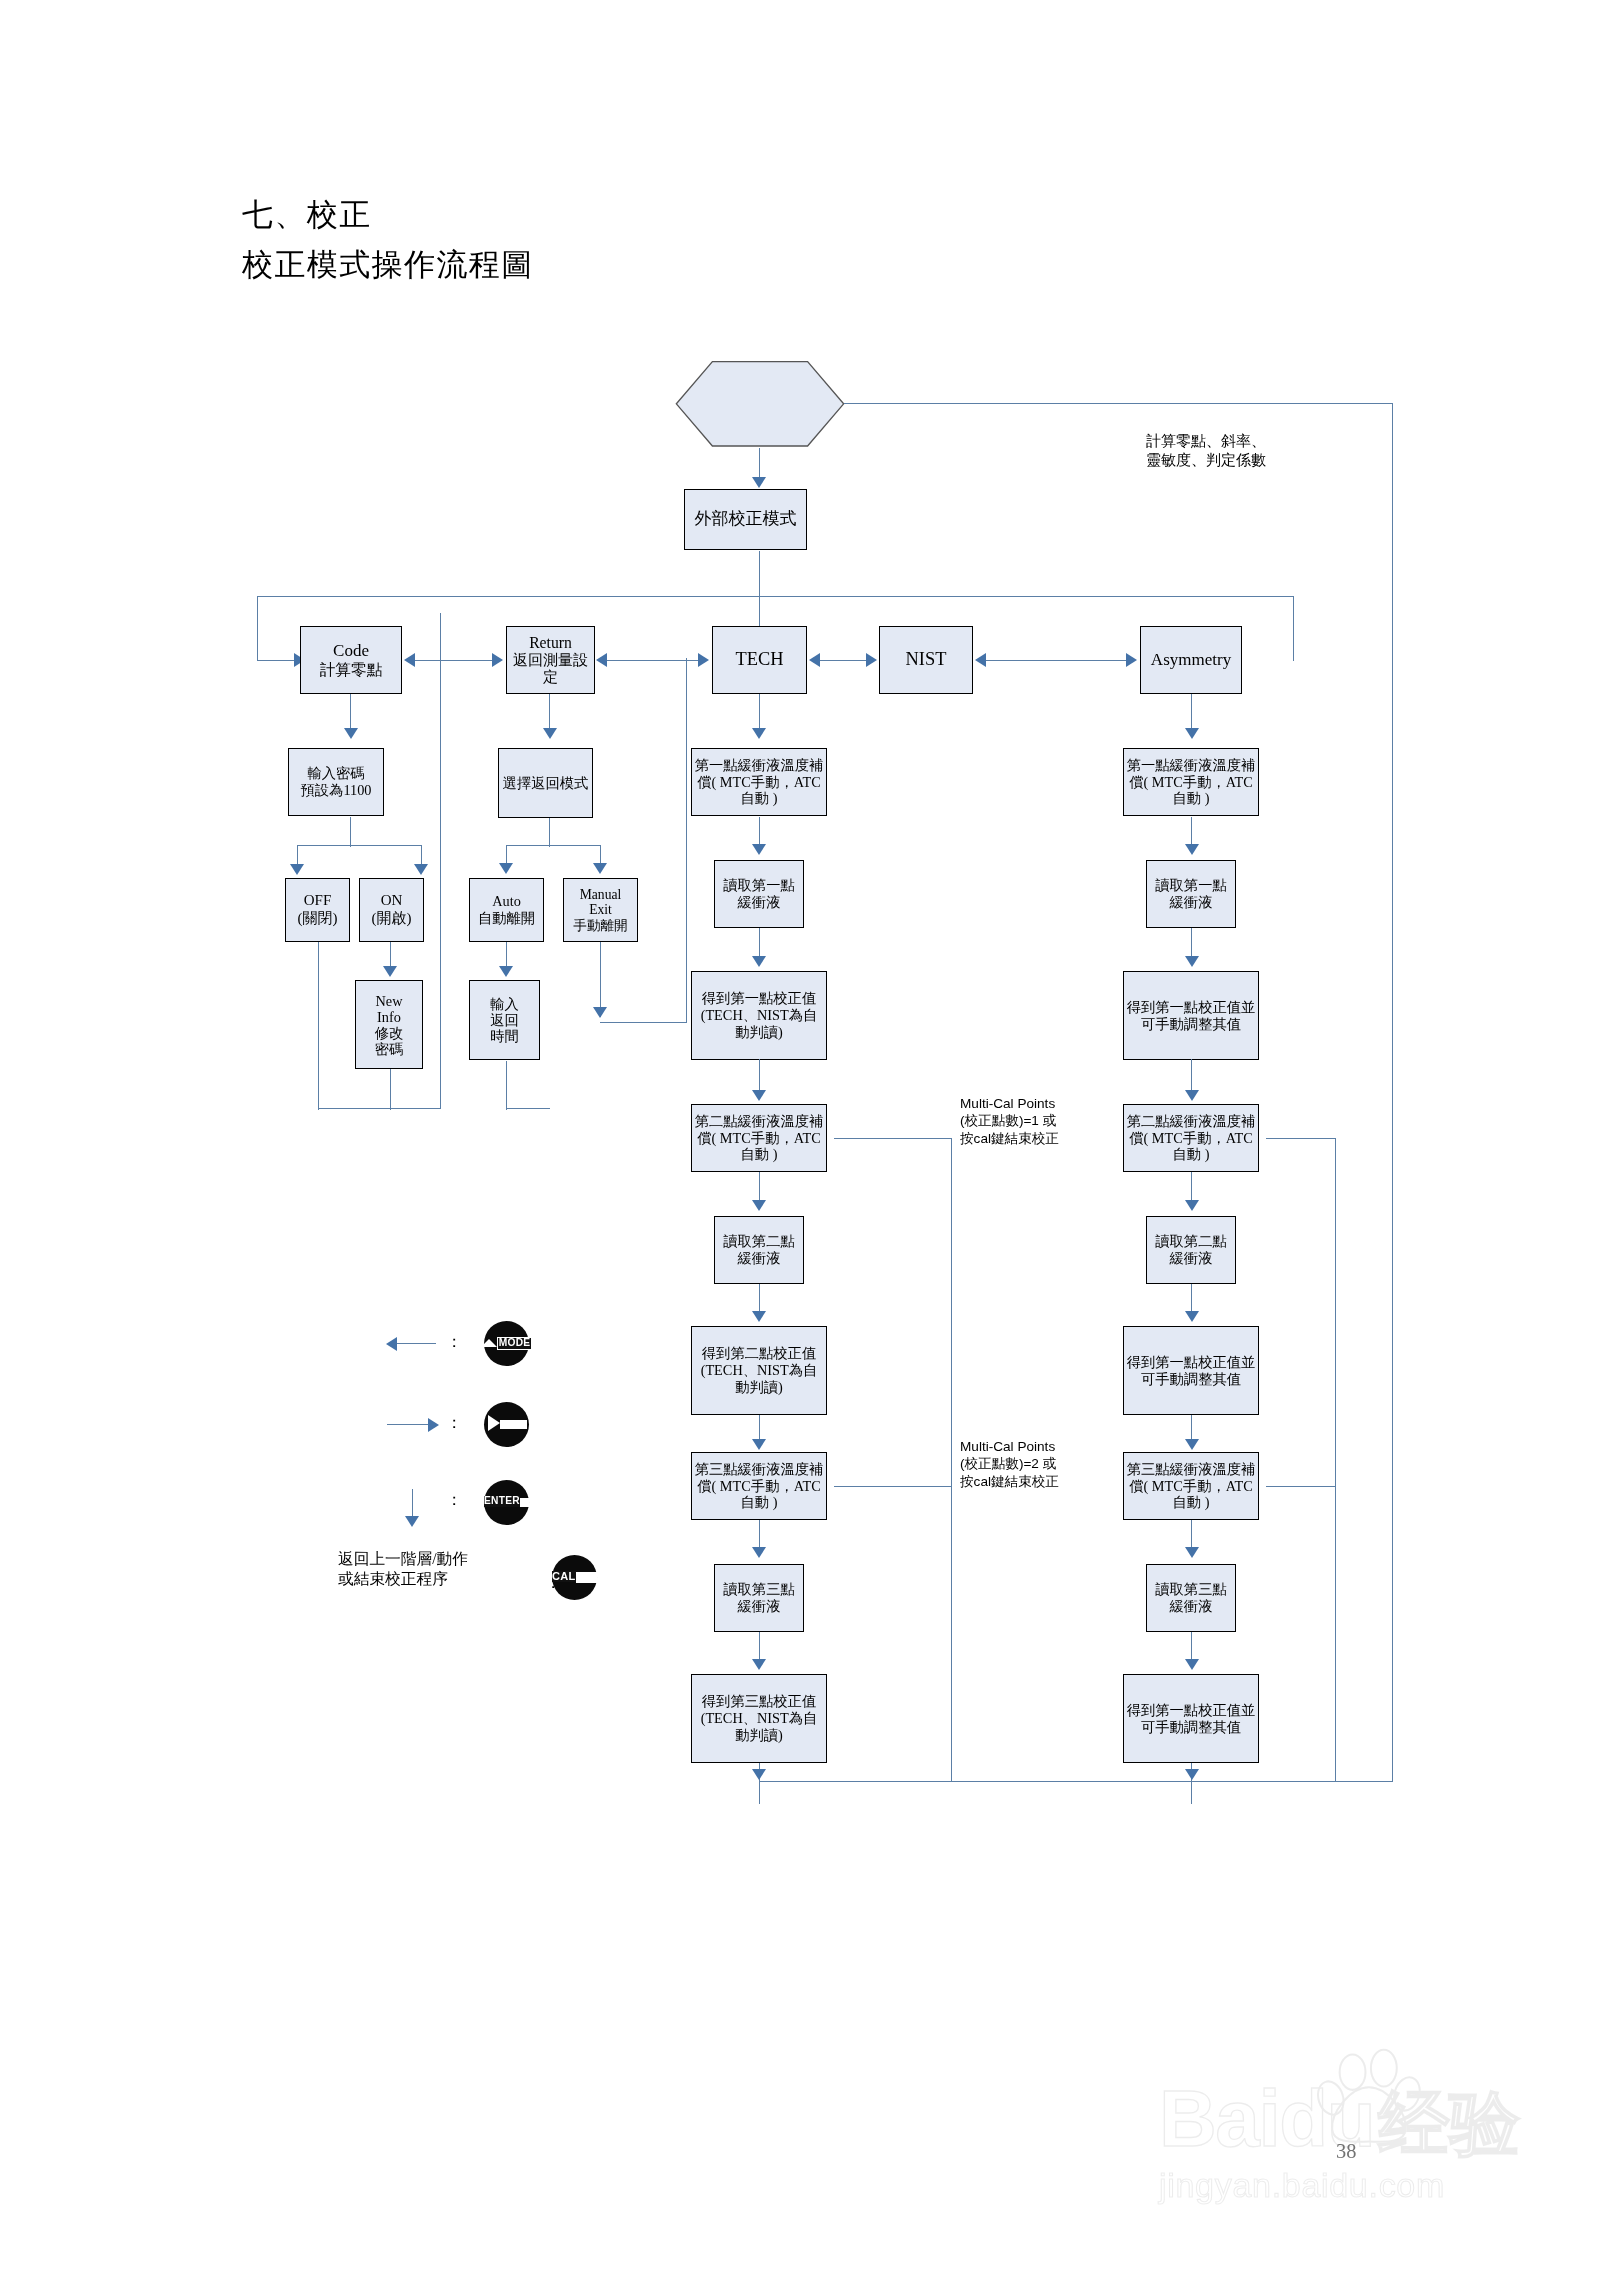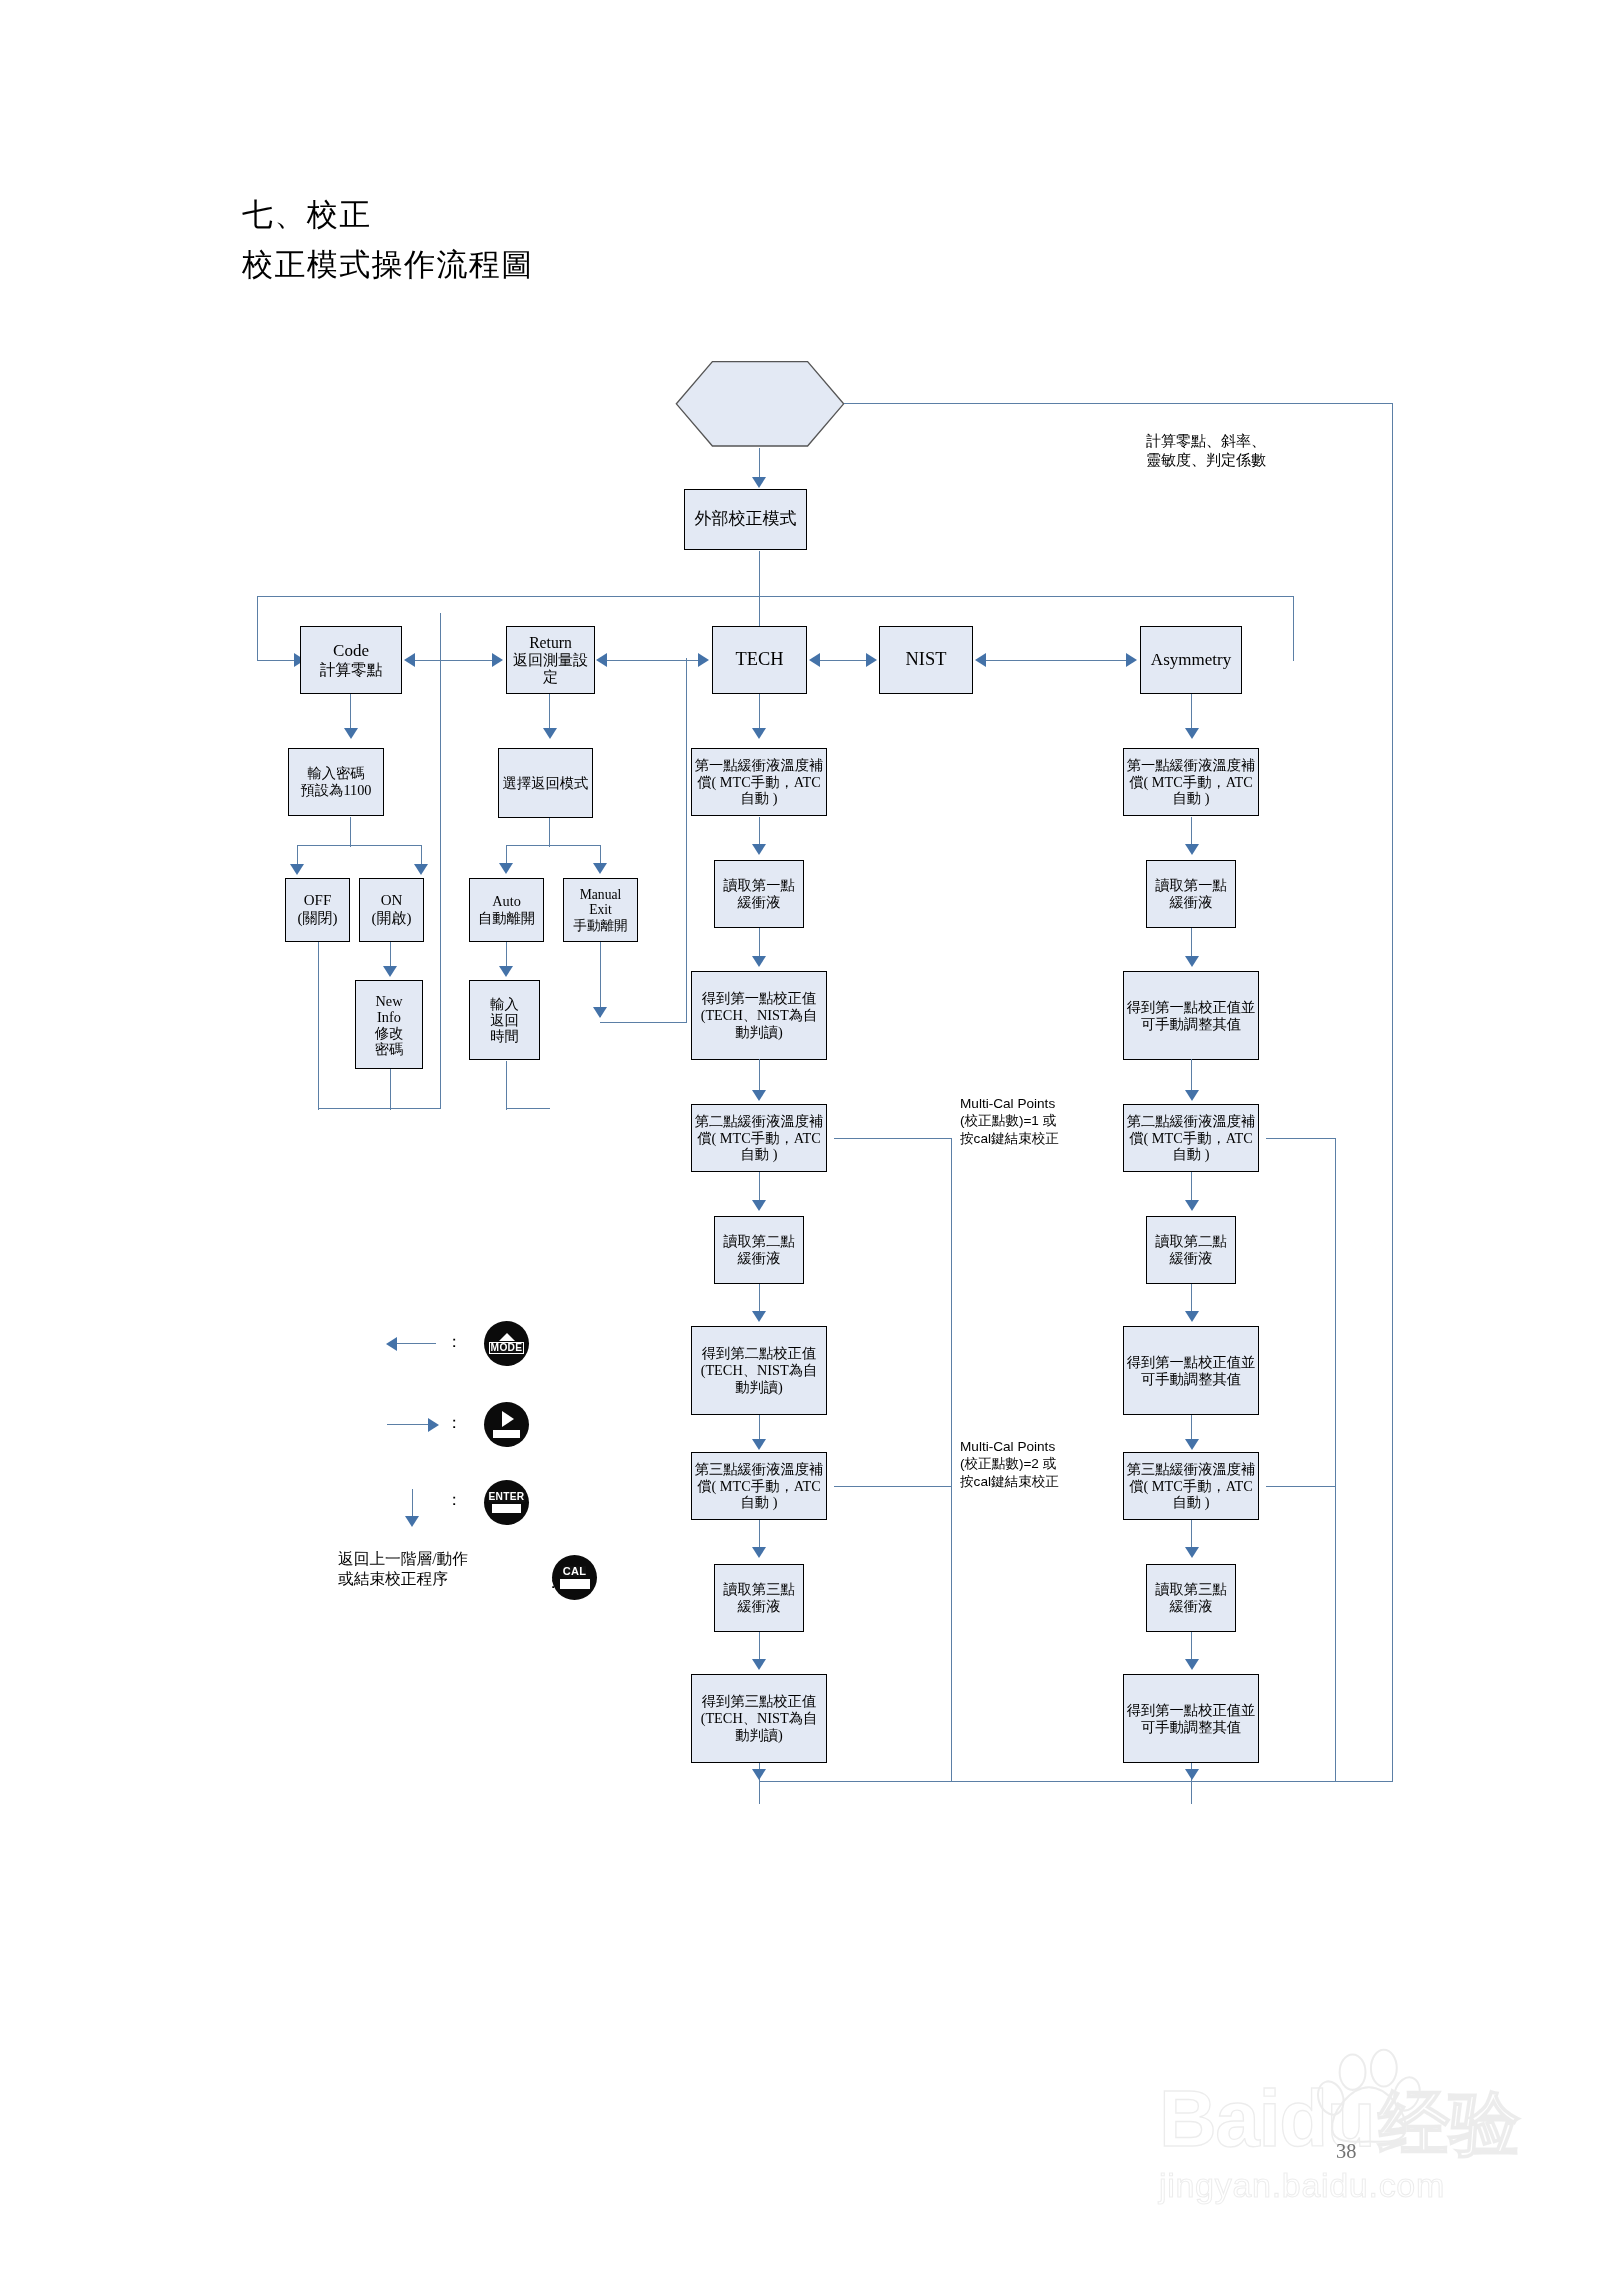--- a/index.html
+++ b/index.html
@@ -48,21 +48,21 @@
 
   
   .note{position:absolute;line-height:1.28;white-space:pre-line;}
   .note.serif{font-size:15px;font-family:"Liberation Serif",serif;}
   .note.sans{font-size:13.6px;font-family:"Liberation Sans",sans-serif;}
 
   
   .lg-colon{position:absolute;font-size:16.4px;}
   .key{
     position:absolute;border-radius:50%;background:#0b0b0b;
-    display:flex;flex-direction:column;align-items:center;justify-content:center;
+    display:flex;flex-direction:row;align-items:center;justify-content:center;
   }
   .key .cap{
     font-family:"Liberation Sans",sans-serif;font-weight:bold;
     color:#fff;background:#111;letter-spacing:0.3px;line-height:1;
   }
   .key .bar{background:#fff;}
   .tri-up{width:0;height:0;border-left:8.9px solid transparent;border-right:8.9px solid transparent;border-bottom:8.9px solid #fff;}
   .tri-rt{width:0;height:0;border-top:8.2px solid transparent;border-bottom:8.2px solid transparent;border-left:12.3px solid #fff;}
   .legend-text{position:absolute;font-size:15.7px;line-height:1.3;white-space:pre-line;text-align:left;}
 

